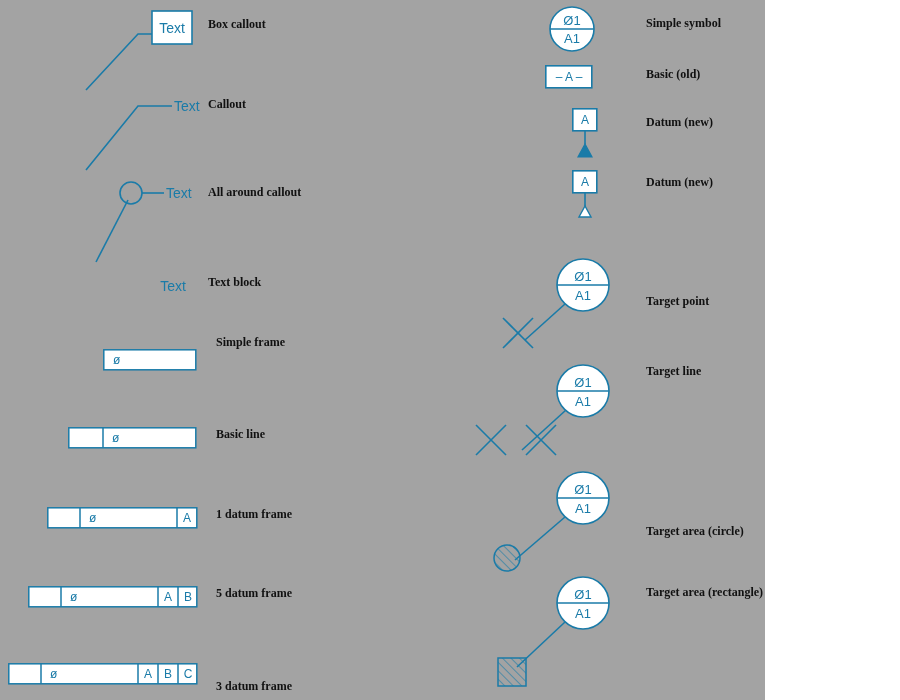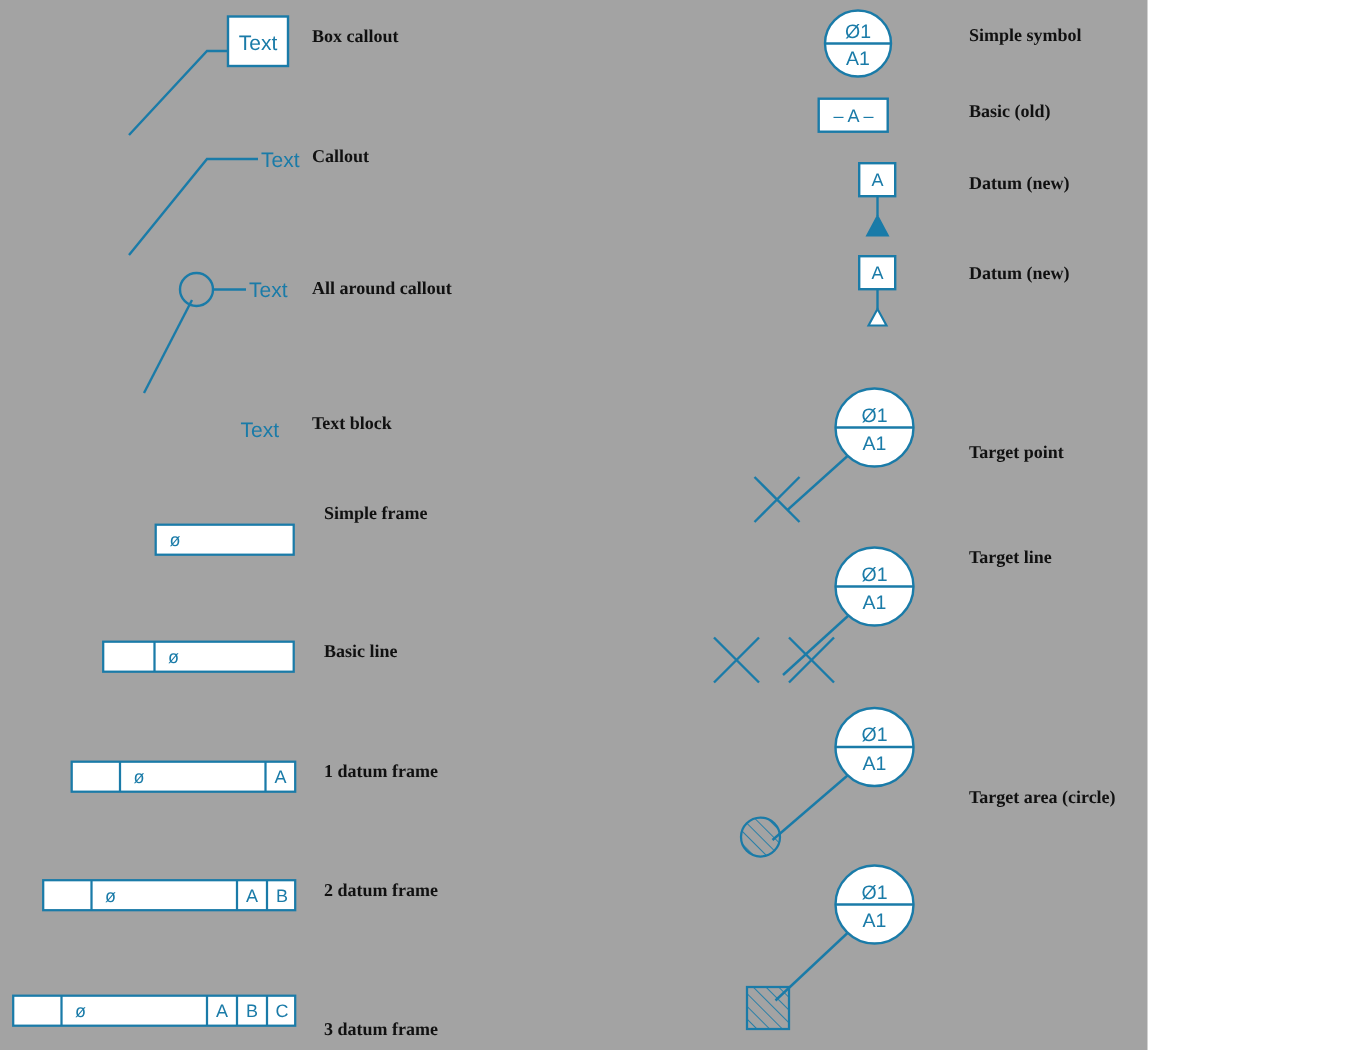--- a/index.html
+++ b/index.html
@@ -112,21 +112,21 @@
       <rect x="0.8" y="0.8" width="168" height="20" fill="#ffffff" stroke="#1a7ba8" stroke-width="1.5"></rect>
       <line x1="33" y1="0.8" x2="33" y2="20.8" stroke="#1a7ba8" stroke-width="1.5"></line>
       <line x1="130" y1="0.8" x2="130" y2="20.8" stroke="#1a7ba8" stroke-width="1.5"></line>
       <line x1="150" y1="0.8" x2="150" y2="20.8" stroke="#1a7ba8" stroke-width="1.5"></line>
       <text class="blue-text" x="16" y="15" font-size="12" text-anchor="middle"></text>
       <text class="blue-text" x="42" y="15" font-size="12" text-anchor="start">ø</text>
       <text class="blue-text" x="140" y="15" font-size="12" text-anchor="middle">A</text>
       <text class="blue-text" x="160" y="15" font-size="12" text-anchor="middle">B</text>
     </svg>
   </div>
-  <div class="label" style="left:216px; top:587px;">2 datum frame</div>
+  <div class="label" style="left:216px; top:587px;">5 datum frame</div>
 
   <div class="sym" style="left:8px; top:663px;">
     <svg width="190" height="22" viewBox="0 0 190 22">
       <rect x="0.8" y="0.8" width="188" height="20" fill="#ffffff" stroke="#1a7ba8" stroke-width="1.5"></rect>
       <line x1="33" y1="0.8" x2="33" y2="20.8" stroke="#1a7ba8" stroke-width="1.5"></line>
       <line x1="130" y1="0.8" x2="130" y2="20.8" stroke="#1a7ba8" stroke-width="1.5"></line>
       <line x1="150" y1="0.8" x2="150" y2="20.8" stroke="#1a7ba8" stroke-width="1.5"></line>
       <line x1="170" y1="0.8" x2="170" y2="20.8" stroke="#1a7ba8" stroke-width="1.5"></line>
       <text class="blue-text" x="16" y="15" font-size="12" text-anchor="middle"></text>
       <text class="blue-text" x="42" y="15" font-size="12" text-anchor="start">ø</text>
@@ -234,14 +234,15 @@
         </pattern>
       </defs>
       <line x1="75" y1="52" x2="27" y2="97" stroke="#1a7ba8" stroke-width="1.6"></line>
       <circle cx="93" cy="33" r="26" fill="#ffffff" stroke="#1a7ba8" stroke-width="1.6"></circle>
       <line x1="67" y1="33" x2="119" y2="33" stroke="#1a7ba8" stroke-width="1.6"></line>
       <text class="blue-text" x="93" y="29" font-size="13" text-anchor="middle">Ø1</text>
       <text class="blue-text" x="93" y="48" font-size="13" text-anchor="middle">A1</text>
       <rect x="8" y="88" width="28" height="28" fill="url(#hatchB)" stroke="#1a7ba8" stroke-width="1.5"></rect>
     </svg>
   </div>
+  <div class="label" style="left:646px; top:586px;">Target area (rectangle)</div>
 
 </div>
 
 </body></html>

